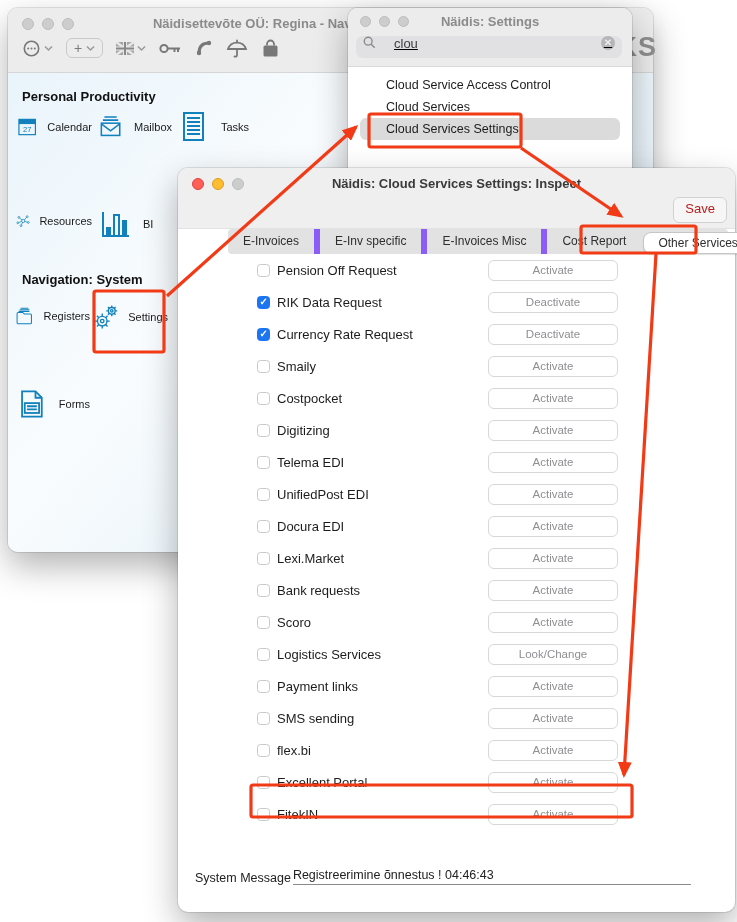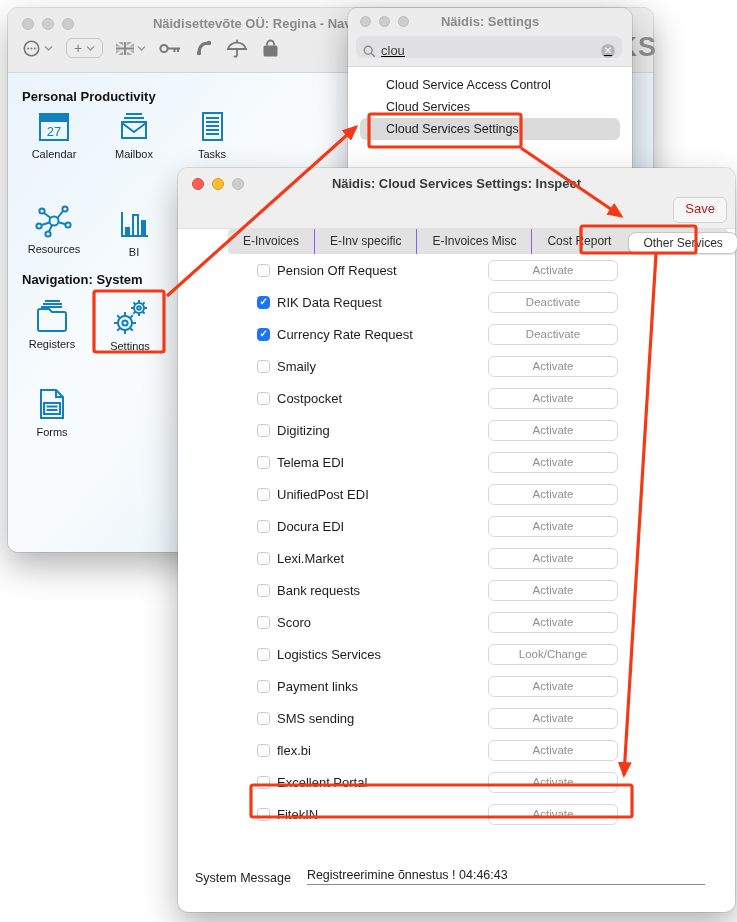--- a/index.html
+++ b/index.html
@@ -24,69 +24,69 @@
   .win-title{position:absolute;top:8px;font-size:13px;font-weight:bold;color:#8b8b8b;white-space:nowrap;}
   #nav-title{left:60px;width:380px;text-align:center;}
   #nav-logo{position:absolute;right:-4px;top:24px;font-size:27px;font-weight:bold;color:#8f8f8f;letter-spacing:1px;}
   #nav-toolbar{position:absolute;left:14px;top:30px;display:flex;align-items:center;gap:13px;color:#787878;}
   #nav-toolbar svg{display:block;}
   .tb-group{display:flex;align-items:center;gap:3px;}
   .tb-plusbox{display:flex;align-items:center;gap:4px;border:1px solid #c9c9c9;border-radius:6px;padding:2px 7px;color:#7a7a7a;font-size:14px;line-height:14px;}
   #nav-content{position:absolute;left:0;top:65px;right:0;bottom:0;border-radius:0 0 10px 10px;
     background:linear-gradient(130deg,#e9f4fb 0%,#f9fcfe 35%,#eef6fb 55%,#dcedf8 100%);}
   .section-title{position:absolute;left:14px;font-size:13px;font-weight:bold;color:#111;}
-  .launch-item{position:absolute;width:76px;display:flex;flex-direction:column;align-items:center;gap:3px;cursor:default;}
+  .launch-item{position:absolute;width:76px;display:flex;align-items:center;gap:9px;cursor:default;}
   .launch-item svg{display:block;}
   .launch-label{font-size:11px;color:#1a1a1a;text-align:center;line-height:13px;white-space:pre-line;}
   .blue-ic{stroke:#1180bd;fill:none;stroke-width:2;}
   .blue-fill{fill:#1180bd;stroke:none;}
 
   
   #set-win{left:348px;top:8px;width:284px;height:212px;z-index:2;}
   #set-chrome{position:absolute;left:0;top:0;right:0;height:58px;background:#ececec;
     border-bottom:1px solid #d9d9d9;border-radius:10px 10px 0 0;}
   #set-win .lights{position:absolute;left:12px;top:8px;}
   #set-win .light{width:11px;height:11px;}
   #set-title{left:0;right:0;text-align:center;top:6px;}
   #search-field{position:absolute;left:8px;top:28px;right:10px;height:22px;background:#e1e1e3;
-    border-radius:7px;display:flex;align-items:flex-end;padding:0 7px;box-sizing:border-box;gap:5px;text-decoration:underline;}
+    border-radius:7px;display:flex;align-items:flex-start;padding:0 7px;box-sizing:border-box;gap:18px;text-decoration:underline;}
   #search-field input{flex:1;border:none;background:transparent;outline:none;font-size:13px;color:#3e3e3e;
     font-family:"Liberation Sans",sans-serif;padding:0;}
   #clear-btn{width:14px;height:14px;border-radius:50%;background:#b6b6ba;color:#ececec;font-size:10px;
     line-height:14px;text-align:center;font-weight:bold;}
   #result-list{position:absolute;left:0;top:66px;right:0;}
   .result{height:22px;line-height:22px;font-size:12.5px;color:#1c1c1c;padding-left:26px;margin:0 12px;border-radius:6px;}
   .result.selected{background:#dbdbdb;}
 
   
   #insp-win{left:178px;top:168px;width:557px;height:744px;z-index:3;}
   #insp-chrome{position:absolute;left:0;top:0;right:0;height:60px;background:#efefef;
     border-bottom:1px solid #e2e2e2;border-radius:10px 10px 0 0;}
   #insp-win .lights{position:absolute;left:14px;top:10px;}
   #insp-title{left:0;right:0;text-align:center;color:#3a3a3a;}
   #save-btn{position:absolute;right:8px;top:29px;height:24px;padding:0 11px;background:#f6f6f6;
     border:1px solid #d2d2d2;border-radius:6px;font-size:13px;color:#b91c1c;line-height:22px;}
   #tab-bar{position:absolute;left:50px;top:61px;width:500px;height:25px;background:#e2e2e2;
     border-radius:4px;display:flex;align-items:flex-end;}
-  .tab{font-size:12px;color:#2e2e2e;padding:0 15px;line-height:25px;border-left:1px solid #8b5cf6;white-space:nowrap;}
+  .tab{font-size:12px;color:#2e2e2e;padding:0 15px;line-height:25px;border-left:6px solid #8b5cf6;white-space:nowrap;}
   .tab:first-child{border-left:none;}
   .tab.active{background:#fff;border:1px solid #c6c6c6;border-radius:8px;line-height:20px;height:20px;
     margin:0 2px;padding:0 14px;box-shadow:0 1px 1px rgba(0,0,0,.12);}
   #service-rows{position:absolute;left:0;top:86px;right:0;}
   .srow{height:32px;position:relative;display:flex;align-items:center;}
   .cb{position:absolute;left:79px;width:13px;height:13px;border:1.5px solid #c8c8cc;border-radius:3.5px;
     background:#fff;box-sizing:border-box;}
   .cb.checked{background:#1b74f2;border-color:#1b74f2;}
   .cb.checked::after{content:"✓";color:#fff;font-size:10px;font-weight:bold;position:absolute;left:1.5px;top:-1px;}
   .row-label{position:absolute;left:99px;font-size:13px;color:#1d1d1f;white-space:nowrap;}
   .row-btn{position:absolute;left:310px;width:130px;height:21px;border:1px solid #d8d8d8;border-radius:6px;
     background:#fff;font-size:11.5px;color:#8f8f94;text-align:center;line-height:19px;box-sizing:border-box;}
   #sysmsg{position:absolute;left:17px;top:700px;font-size:12.5px;color:#222;display:flex;align-items:flex-end;}
   #sysmsg-label{white-space:nowrap;}
-  #sysmsg-value{margin-left:16px;width:398px;border-bottom:1px solid #8a8a8a;padding-bottom:2px;white-space:nowrap;}
+  #sysmsg-value{margin-left:2px;width:398px;border-bottom:1px solid #8a8a8a;padding-bottom:2px;white-space:nowrap;}
 
   
   #anno{position:absolute;left:0;top:0;z-index:40;pointer-events:none;}
   .anno-shape{stroke:#f23a17;fill:none;stroke-width:3.2px;}
   #anno .head{fill:#f23a17;stroke:none;}
 </style>
 </head>
 <body>
 
 <div class="window" id="nav-win">

